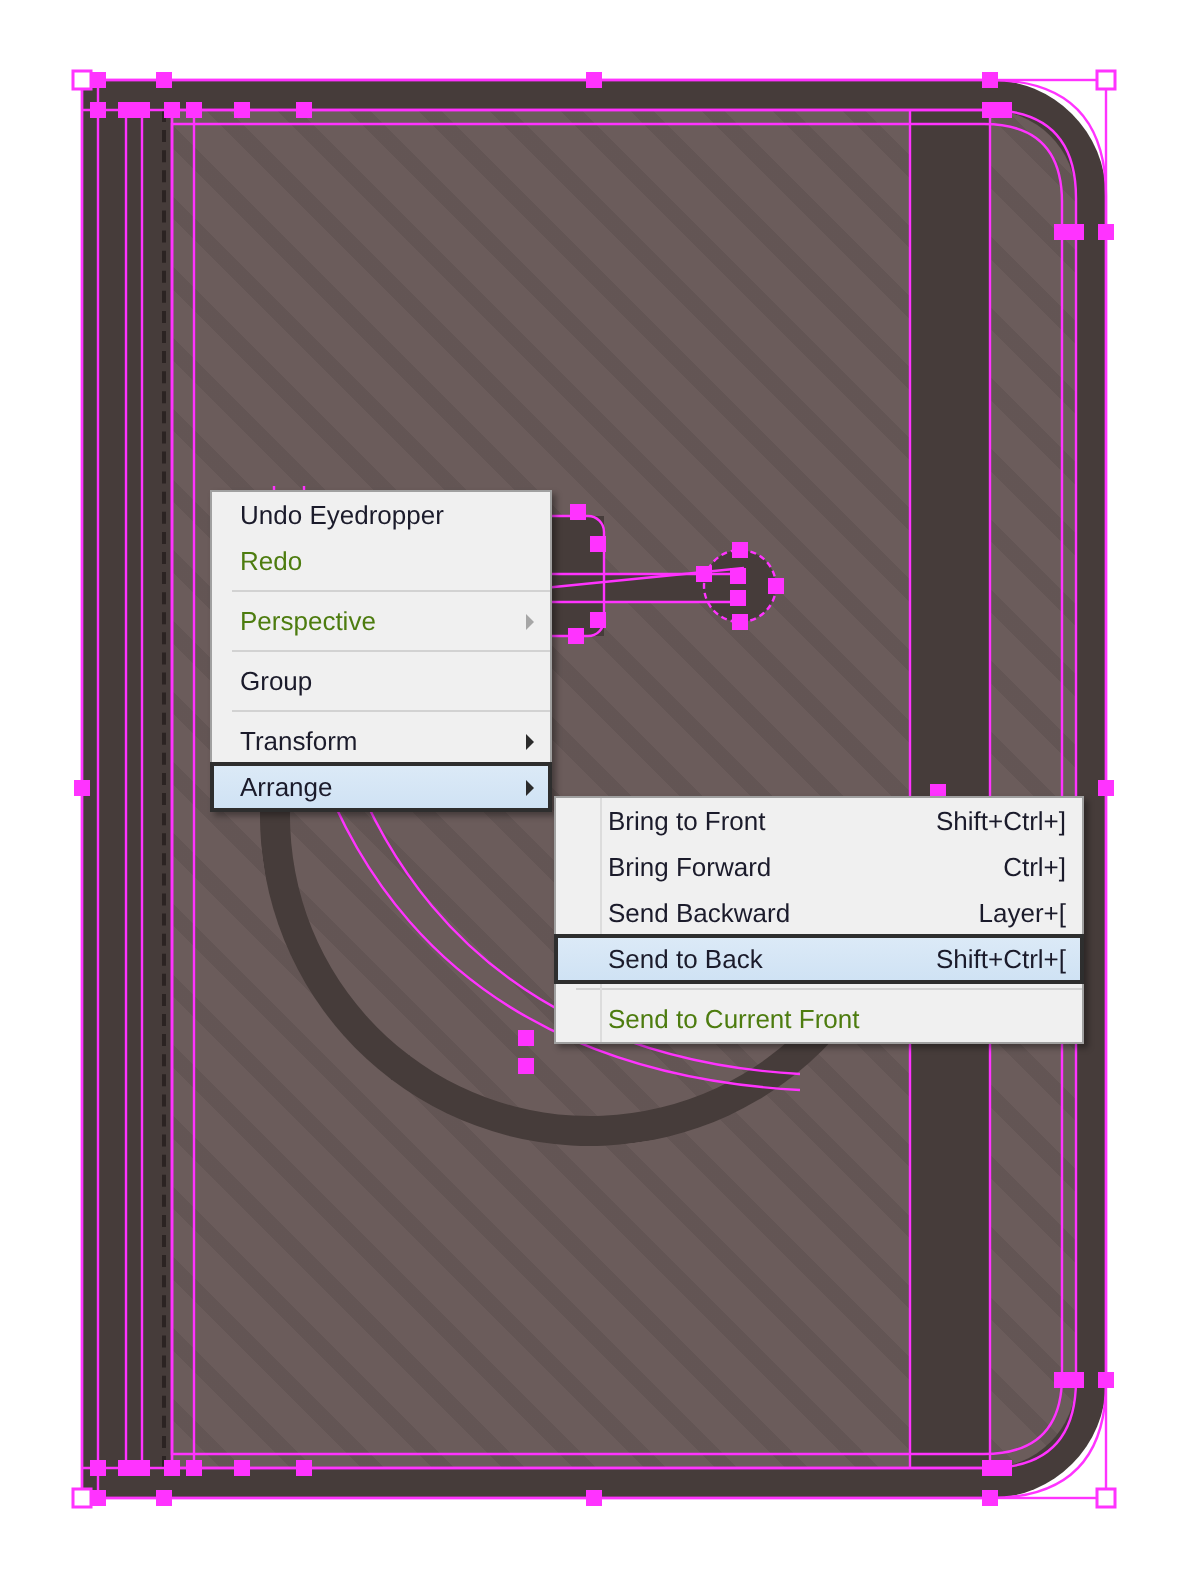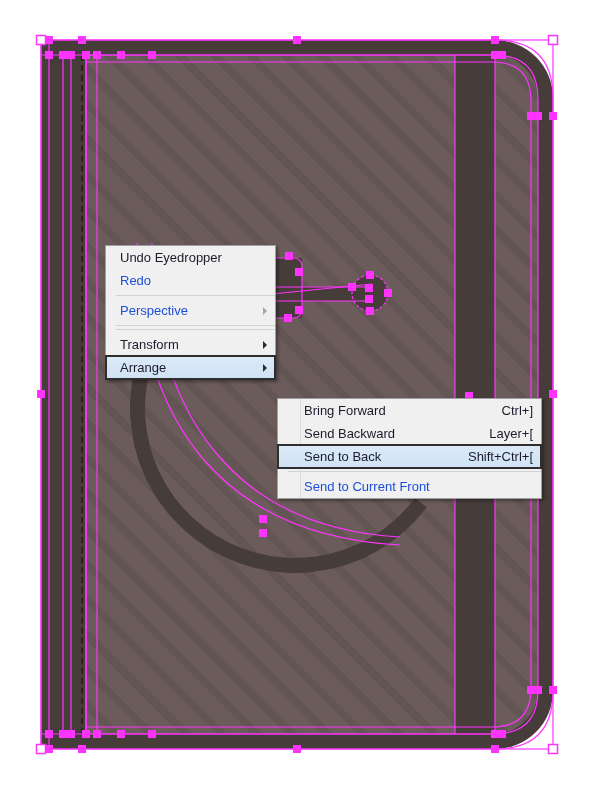--- a/index.html
+++ b/index.html
@@ -72,21 +72,21 @@
   }
   #main-menu{left:105px;top:245px;width:169px;}
   #sub-menu{left:277px;top:398px;width:263px;}
 
   .mi{
     position:relative;display:flex;align-items:center;
     height:23px;padding:0 8px 0 14px;white-space:nowrap;cursor:default;
   }
   .mi .label{flex:0 0 auto;}
   .mi .accel{margin-left:auto;padding-left:26px;color:#1b1b2b;}
-  .mi.disabled .label,.mi.disabled .accel{color:#1d4ed8;}
+  .mi.disabled .label,.mi.disabled .accel{color:#4d7c0f;}
   .mi .arrow{
     margin-left:auto;width:0;height:0;
     border-left:4px solid #2b2b2b;border-top:4px solid transparent;border-bottom:4px solid transparent;
   }
   .mi.disabled .arrow{border-left-color:#a6a6a6;}
   .sep{height:1px;background:#d2d2d2;margin:3px 0 3px 10px;}
 
   
   .mi.hl{
     background:linear-gradient(#dceaf7,#cfe2f4);
@@ -232,39 +232,46 @@
 
     <div class="sep"></div>
 
     <div class="mi disabled">
       <span class="label">Perspective</span>
       <span class="arrow"></span>
     </div>
 
     <div class="sep"></div>
 
+    <div class="mi">
+      <span class="label">Group</span>
+    </div>
 
 
     <div class="sep"></div>
 
     <div class="mi">
       <span class="label">Transform</span>
       <span class="arrow"></span>
     </div>
 
     <div class="mi hl">
       <span class="label">Arrange</span>
       <span class="arrow"></span>
     </div>
 
   </div>
 
   <div class="menu" id="sub-menu">
     <div class="gutter"></div>
 
+    <div class="mi has-accel">
+      <span class="label">Bring to Front</span>
+      <span class="accel">Shift+Ctrl+]</span>
+    </div>
 
     <div class="mi has-accel">
       <span class="label">Bring Forward</span>
       <span class="accel">Ctrl+]</span>
     </div>
 
     <div class="mi has-accel">
       <span class="label">Send Backward</span>
       <span class="accel">Layer+[</span>
     </div>

